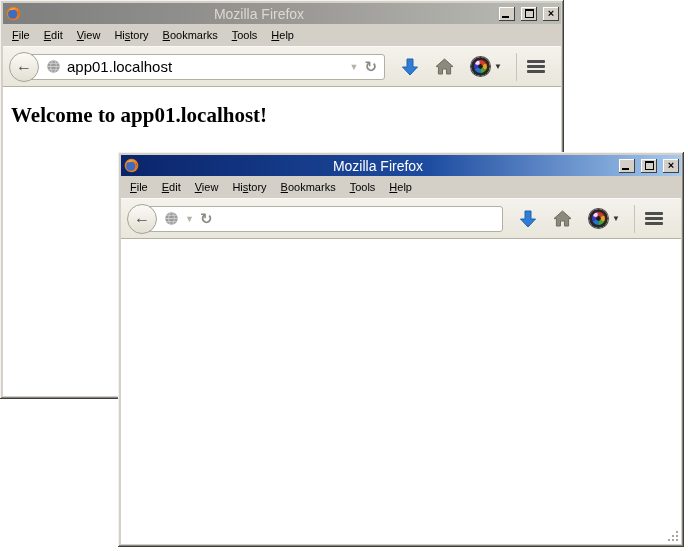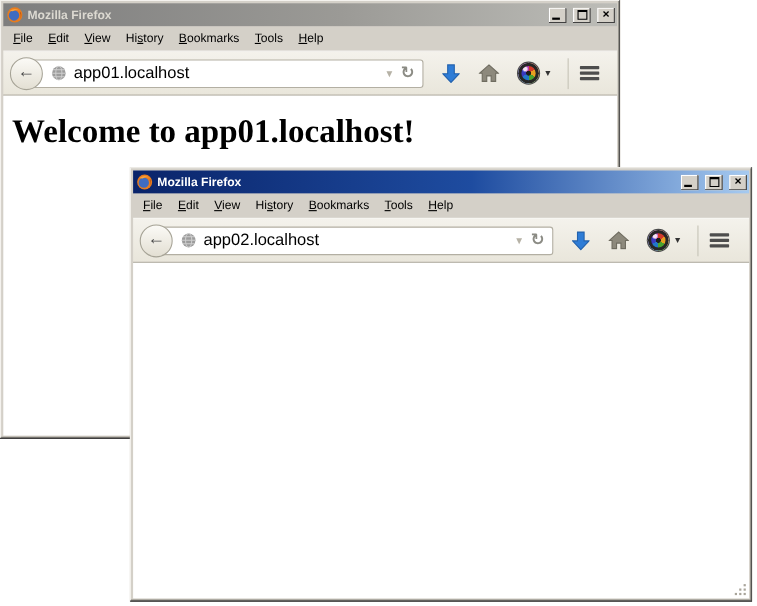--- a/index.html
+++ b/index.html
@@ -10,21 +10,21 @@
   .window{
     position:absolute;display:flex;flex-direction:column;
     background:#d4d0c8;padding:3px;box-sizing:border-box;
     box-shadow:inset -1px -1px 0 #3f3f3f, inset 1px 1px 0 #f4f2ee,
                inset -2px -2px 0 #87857e, inset 2px 2px 0 #d4d0c8;
   }
   .titlebar{height:21px;flex:0 0 21px;display:flex;align-items:center;gap:4px;
     padding:0 2px 0 3px;box-sizing:border-box;}
   .titlebar.active{background:linear-gradient(90deg,#0a246a 0%,#1e4ca0 55%,#a6caf0 100%);color:#fff;}
   .titlebar.inactive{background:linear-gradient(90deg,#7e7e7e 0%,#9b9a96 55%,#bdbdb8 100%);color:#dcd9d1;}
-  .title-text{flex:1;font-size:11px;font-weight:bold;white-space:nowrap;overflow:hidden;}
+  .title-text{flex:1;font-size:14px;font-weight:normal;white-space:nowrap;overflow:hidden;text-align:center;}
   .ff-logo{width:15px;height:15px;flex:0 0 15px;}
   .win-btn{width:16px;height:14px;margin-left:2px;background:#d4d0c8;position:relative;
     box-shadow:inset -1px -1px 0 #404040, inset 1px 1px 0 #fff;
     display:flex;align-items:center;justify-content:center;cursor:default;}
   .glyph-min{position:absolute;left:3px;bottom:3px;width:7px;height:2px;background:#000;}
   .glyph-max{width:7px;height:6px;border:1px solid #000;border-top-width:2px;}
   .glyph-close{font-size:11px;font-weight:bold;color:#000;line-height:1;}
 
   
   .menubar{height:22px;flex:0 0 22px;display:flex;align-items:center;background:#d4d0c8;
@@ -55,21 +55,21 @@
       radial-gradient(circle at 34% 30%, rgba(255,255,255,.85) 0 1.5px, rgba(255,255,255,0) 3px),
       radial-gradient(circle, #1d1d1d 0 2px, rgba(0,0,0,0) 2.5px),
       conic-gradient(#d23c2a 0 60deg,#e8a020 60deg 120deg,#4aa32e 120deg 180deg,#2277c9 180deg 240deg,#3a3ac0 240deg 300deg,#b93ab0 300deg 360deg);
     box-shadow:inset 0 0 0 3px #262626, 0 0 0 1px #4a4a4a;}
   .addon-caret{font-size:8px;color:#333;}
   .vsep{width:1px;height:28px;background:#c6c3b7;margin:0 10px 0 14px;}
 
   
   .content{flex:1;background:#fff;overflow:hidden;position:relative;padding:8px;box-sizing:border-box;}
   .page-heading{margin:8px 0 0 0;font-family:"Liberation Serif","DejaVu Serif",serif;
-    font-weight:bold;font-size:30px;color:#000;white-space:nowrap;}
+    font-weight:bold;font-size:21px;color:#000;white-space:nowrap;}
   .grip{position:absolute;right:2px;bottom:2px;width:14px;height:14px;}
 </style>
 </head>
 <body>
 
 <div id="stage">
 
   <div class="window" style="left:0;top:0;width:564px;height:399px;">
     <div class="titlebar inactive">
       <svg class="ff-logo" viewBox="0 0 16 16">
@@ -180,21 +180,20 @@
           <span class="back-arrow">←</span>
         </span>
       <span class="urlbar">
         <svg class="globe-ico" viewBox="0 0 16 16">
           <circle cx="8" cy="8" r="6.6" fill="#9c9c9c"></circle>
           <ellipse cx="8" cy="8" rx="3" ry="6.6" fill="none" stroke="#cfcfcf" stroke-width="1"></ellipse>
           <line x1="1.4" y1="8" x2="14.6" y2="8" stroke="#cfcfcf" stroke-width="1"></line>
           <line x1="2.4" y1="4.6" x2="13.6" y2="4.6" stroke="#cfcfcf" stroke-width="1"></line>
           <line x1="2.4" y1="11.4" x2="13.6" y2="11.4" stroke="#cfcfcf" stroke-width="1"></line>
         </svg>
-        <span class="url-text">app02.localhost</span>
         <span class="url-drop">▼</span>
         <span class="reload">↻</span>
       </span>
       <span class="tool-ico">
         <svg width="16" height="18" viewBox="0 0 16 18">
           <path d="M5 1 h6 v8 h4.5 L8 17 0.5 9 H5 Z" fill="#2e7cd6" stroke="#2362ad" stroke-width="1"></path>
         </svg>
       </span>
       <span class="tool-ico">
         <svg width="19" height="17" viewBox="0 0 19 17">

